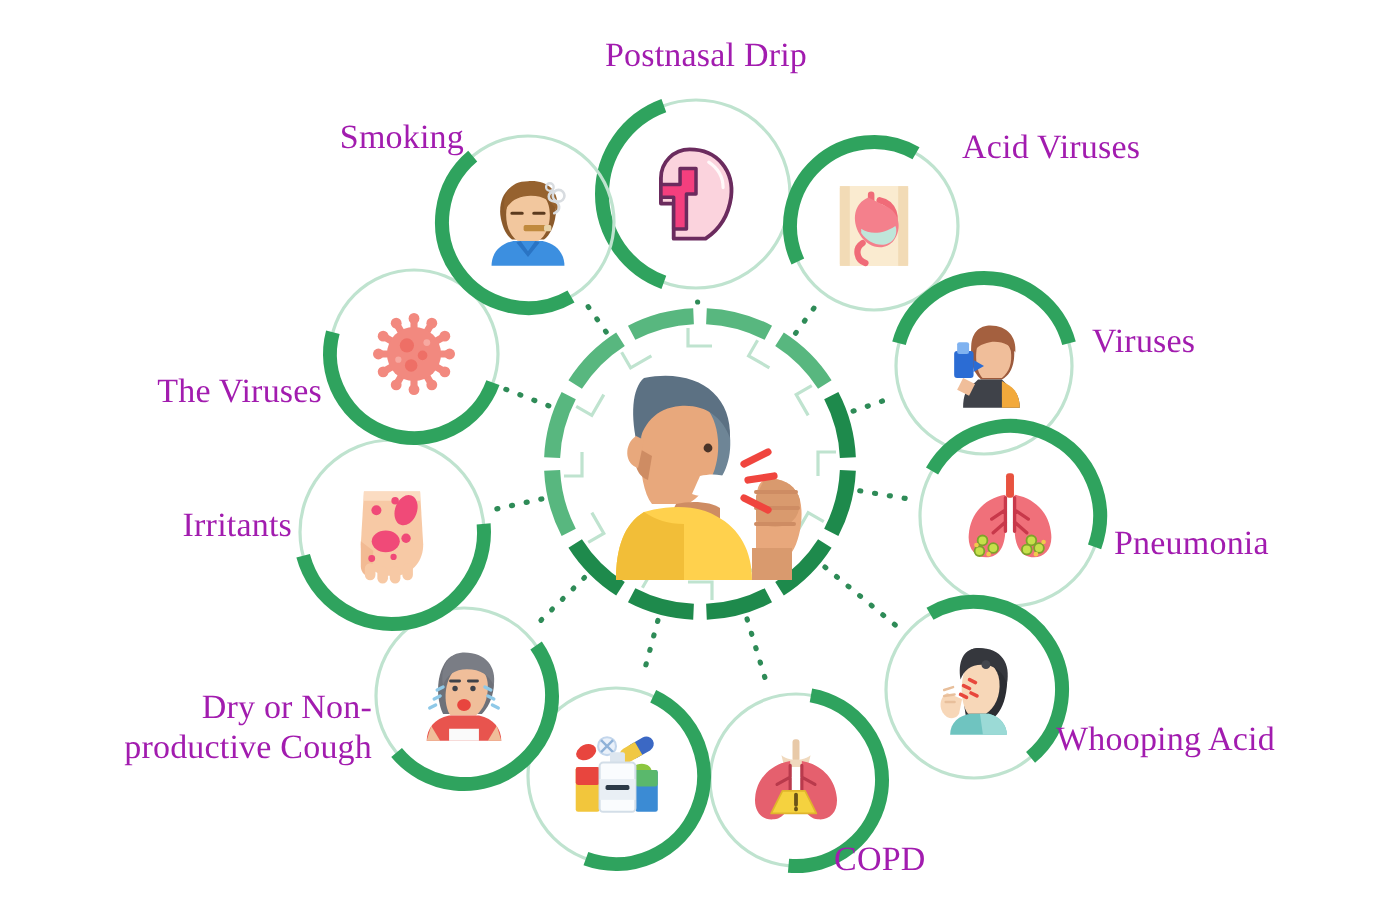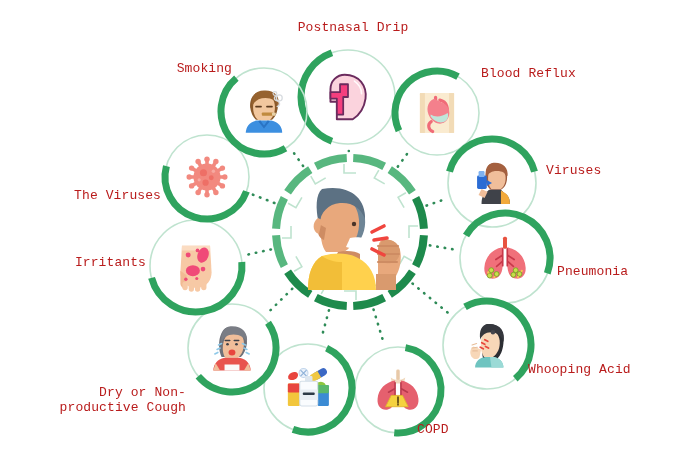--- a/index.html
+++ b/index.html
@@ -20,23 +20,23 @@
     inset: 0;
     width: 700px;
     height: 450px;
   }
   .stage {
     position: absolute;
     inset: 0;
   }
   .label {
     position: absolute;
-    color: #b91c1c;
-    font-family: Liberation Mono, monospace;
-    font-size: 13px;
+    color: #a21caf;
+    font-family: Liberation Serif, serif;
+    font-size: 17px;
     line-height: 1.18;
     white-space: pre;
     letter-spacing: 0.1px;
   }
   .label.right { transform: translate(0, -50%); }
   .label.left  { transform: translate(-100%, -50%); text-align: right; }
   .label.center{ transform: translate(-50%, -50%); text-align: center; }
   svg { display: block; overflow: visible; }
 </style>
 </head>
@@ -368,24 +368,24 @@
               <line x1="20" y1="-4" x2="32" y2="-10" stroke="#F0453E" stroke-width="3.6" stroke-linecap="round"></line>
               <line x1="22" y1="4" x2="35" y2="2" stroke="#F0453E" stroke-width="3.6" stroke-linecap="round"></line>
               <line x1="20" y1="13" x2="32" y2="19" stroke="#F0453E" stroke-width="3.6" stroke-linecap="round"></line>
             </g>
           </g>
         </g>
       </g>
   </svg>
   <div class="stage" id="labels-layer">
       <div class="label center" style="left: 353px; top: 28px;">Postnasal Drip</div>
-      <div class="label right" style="left: 481px; top: 74px;">Blood Reflux</div>
+      <div class="label right" style="left: 481px; top: 74px;">Acid Viruses</div>
       <div class="label right" style="left: 546px; top: 171px;">Viruses</div>
       <div class="label right" style="left: 557px; top: 272px;">Pneumonia</div>
       <div class="label right" style="left: 528px; top: 370px;">Whooping Acid</div>
       <div class="label right" style="left: 417px; top: 430px;">COPD</div>
-      <div class="label left" style="left: 186px; top: 364px; margin-top: 36px;">Dry or Non-
+      <div class="label left" style="left: 186px; top: 364px;">Dry or Non-
 productive Cough</div>
       <div class="label left" style="left: 146px; top: 263px;">Irritants</div>
       <div class="label left" style="left: 161px; top: 163px; margin-top: 33px;">The Viruses</div>
       <div class="label left" style="left: 232px; top: 69px;">Smoking</div>
     </div>
 </div>
 
 </body></html>

